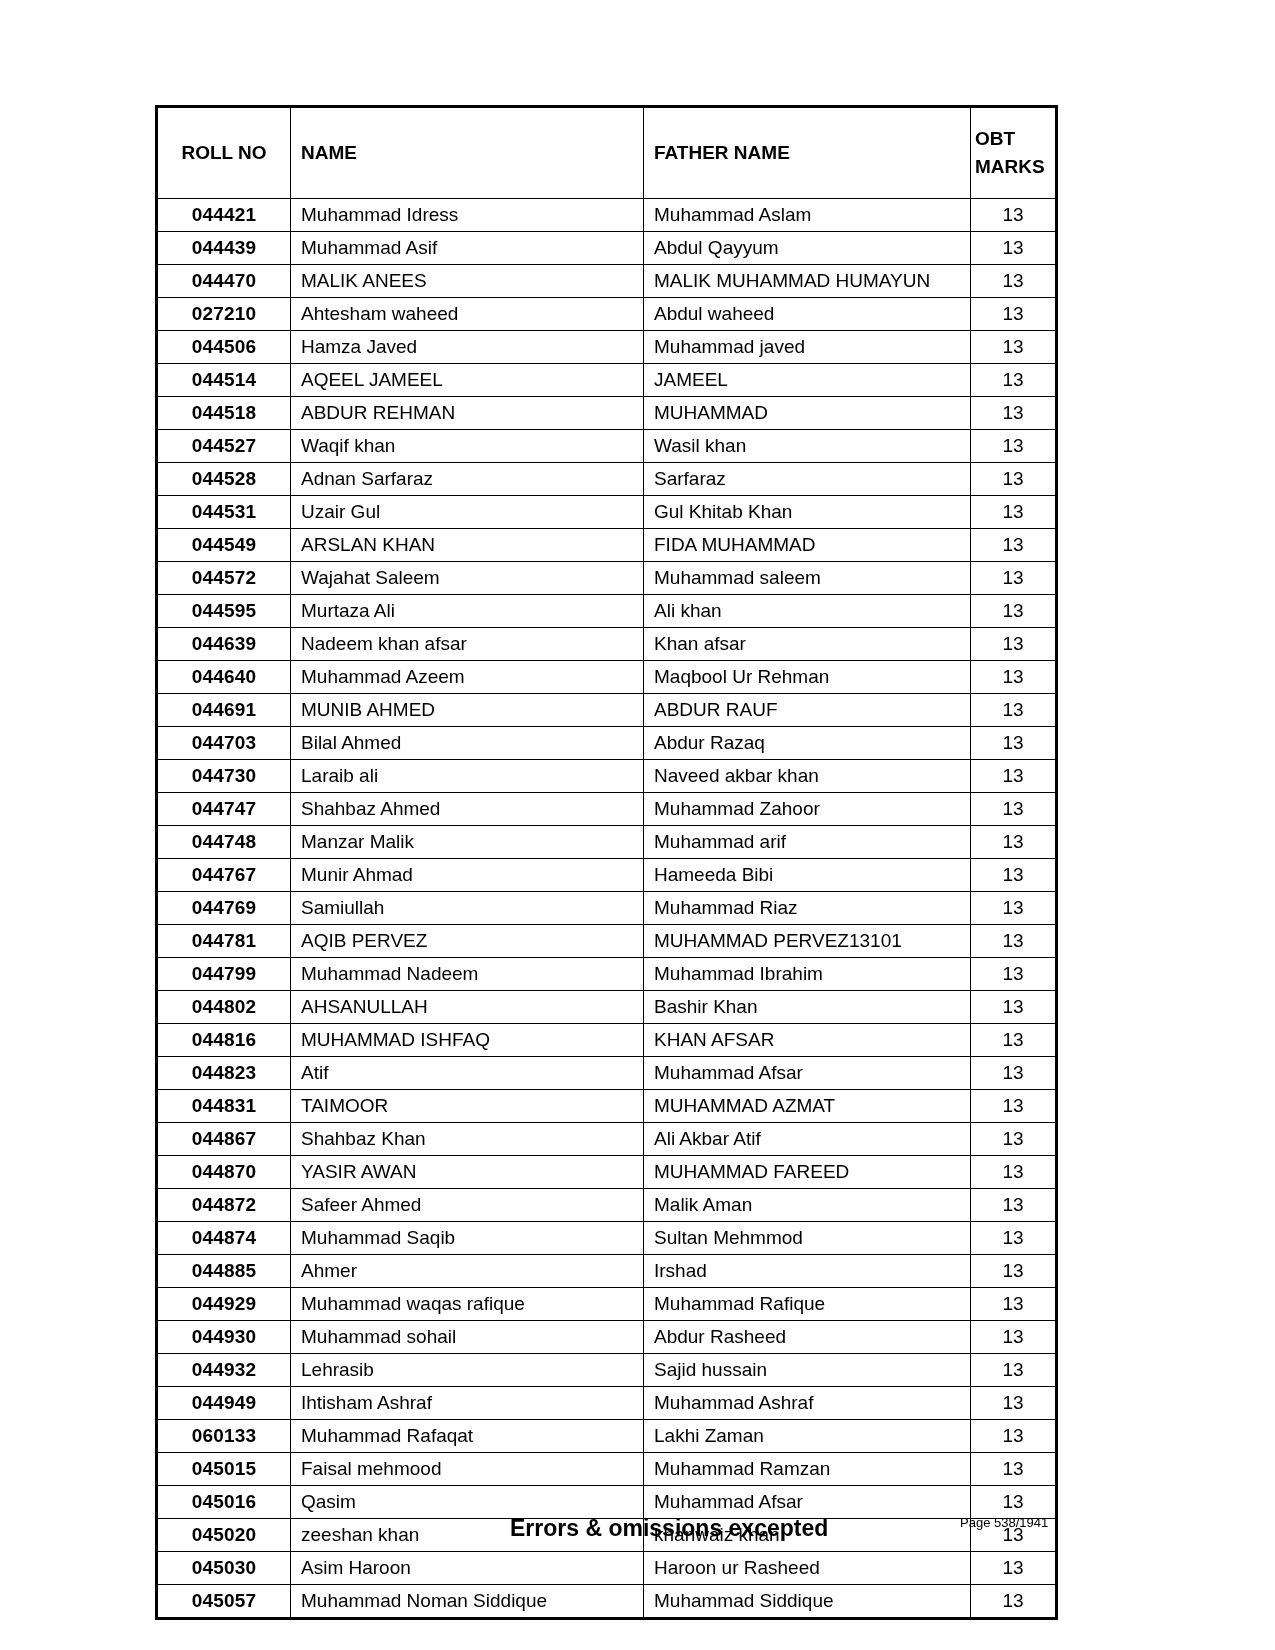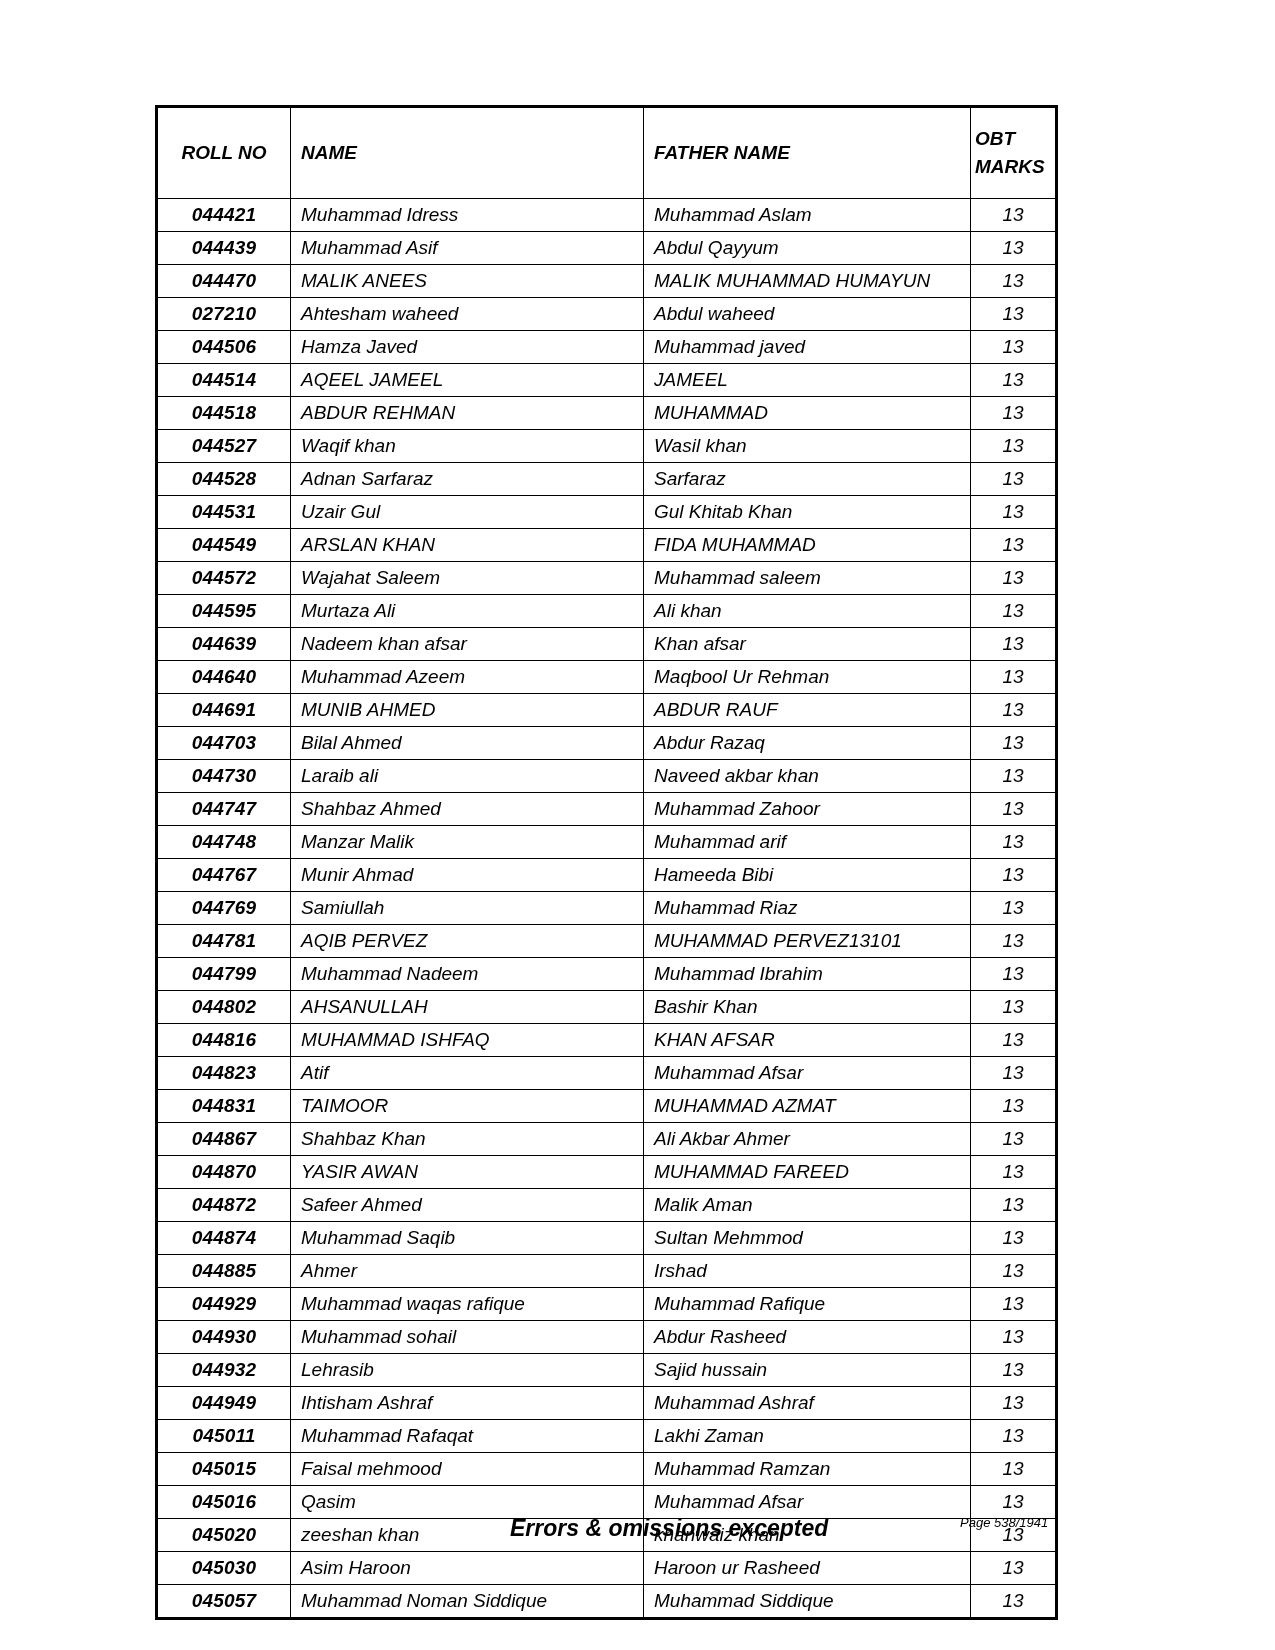--- a/index.html
+++ b/index.html
@@ -13,21 +13,20 @@
     font-family: "Liberation Sans", sans-serif;
     color: #000000;
     position: relative;
   }
   .page {
     position: absolute;
     left: 0; top: 0;
     width: 1275px;
     height: 1650px;
     box-sizing: border-box;
-    font-style: italic;
   }
   .table-wrap {
     position: absolute;
     left: 155px;
     top: 105px;
     width: 900px;
   }
   table.marks {
     border-collapse: collapse;
     width: 900px;
@@ -295,21 +294,21 @@
           </tr>
           <tr>
             <td class="roll">044831</td>
             <td class="name">TAIMOOR</td>
             <td class="father">MUHAMMAD AZMAT</td>
             <td class="marks">13</td>
           </tr>
           <tr>
             <td class="roll">044867</td>
             <td class="name">Shahbaz Khan</td>
-            <td class="father">Ali Akbar Ahmer</td>
+            <td class="father">Ali Akbar Atif</td>
             <td class="marks">13</td>
           </tr>
           <tr>
             <td class="roll">044870</td>
             <td class="name">YASIR AWAN</td>
             <td class="father">MUHAMMAD FAREED</td>
             <td class="marks">13</td>
           </tr>
           <tr>
             <td class="roll">044872</td>
@@ -347,21 +346,21 @@
             <td class="father">Sajid hussain</td>
             <td class="marks">13</td>
           </tr>
           <tr>
             <td class="roll">044949</td>
             <td class="name">Ihtisham Ashraf</td>
             <td class="father">Muhammad Ashraf</td>
             <td class="marks">13</td>
           </tr>
           <tr>
-            <td class="roll">045011</td>
+            <td class="roll">060133</td>
             <td class="name">Muhammad Rafaqat</td>
             <td class="father">Lakhi Zaman</td>
             <td class="marks">13</td>
           </tr>
           <tr>
             <td class="roll">045015</td>
             <td class="name">Faisal mehmood</td>
             <td class="father">Muhammad Ramzan</td>
             <td class="marks">13</td>
           </tr>

